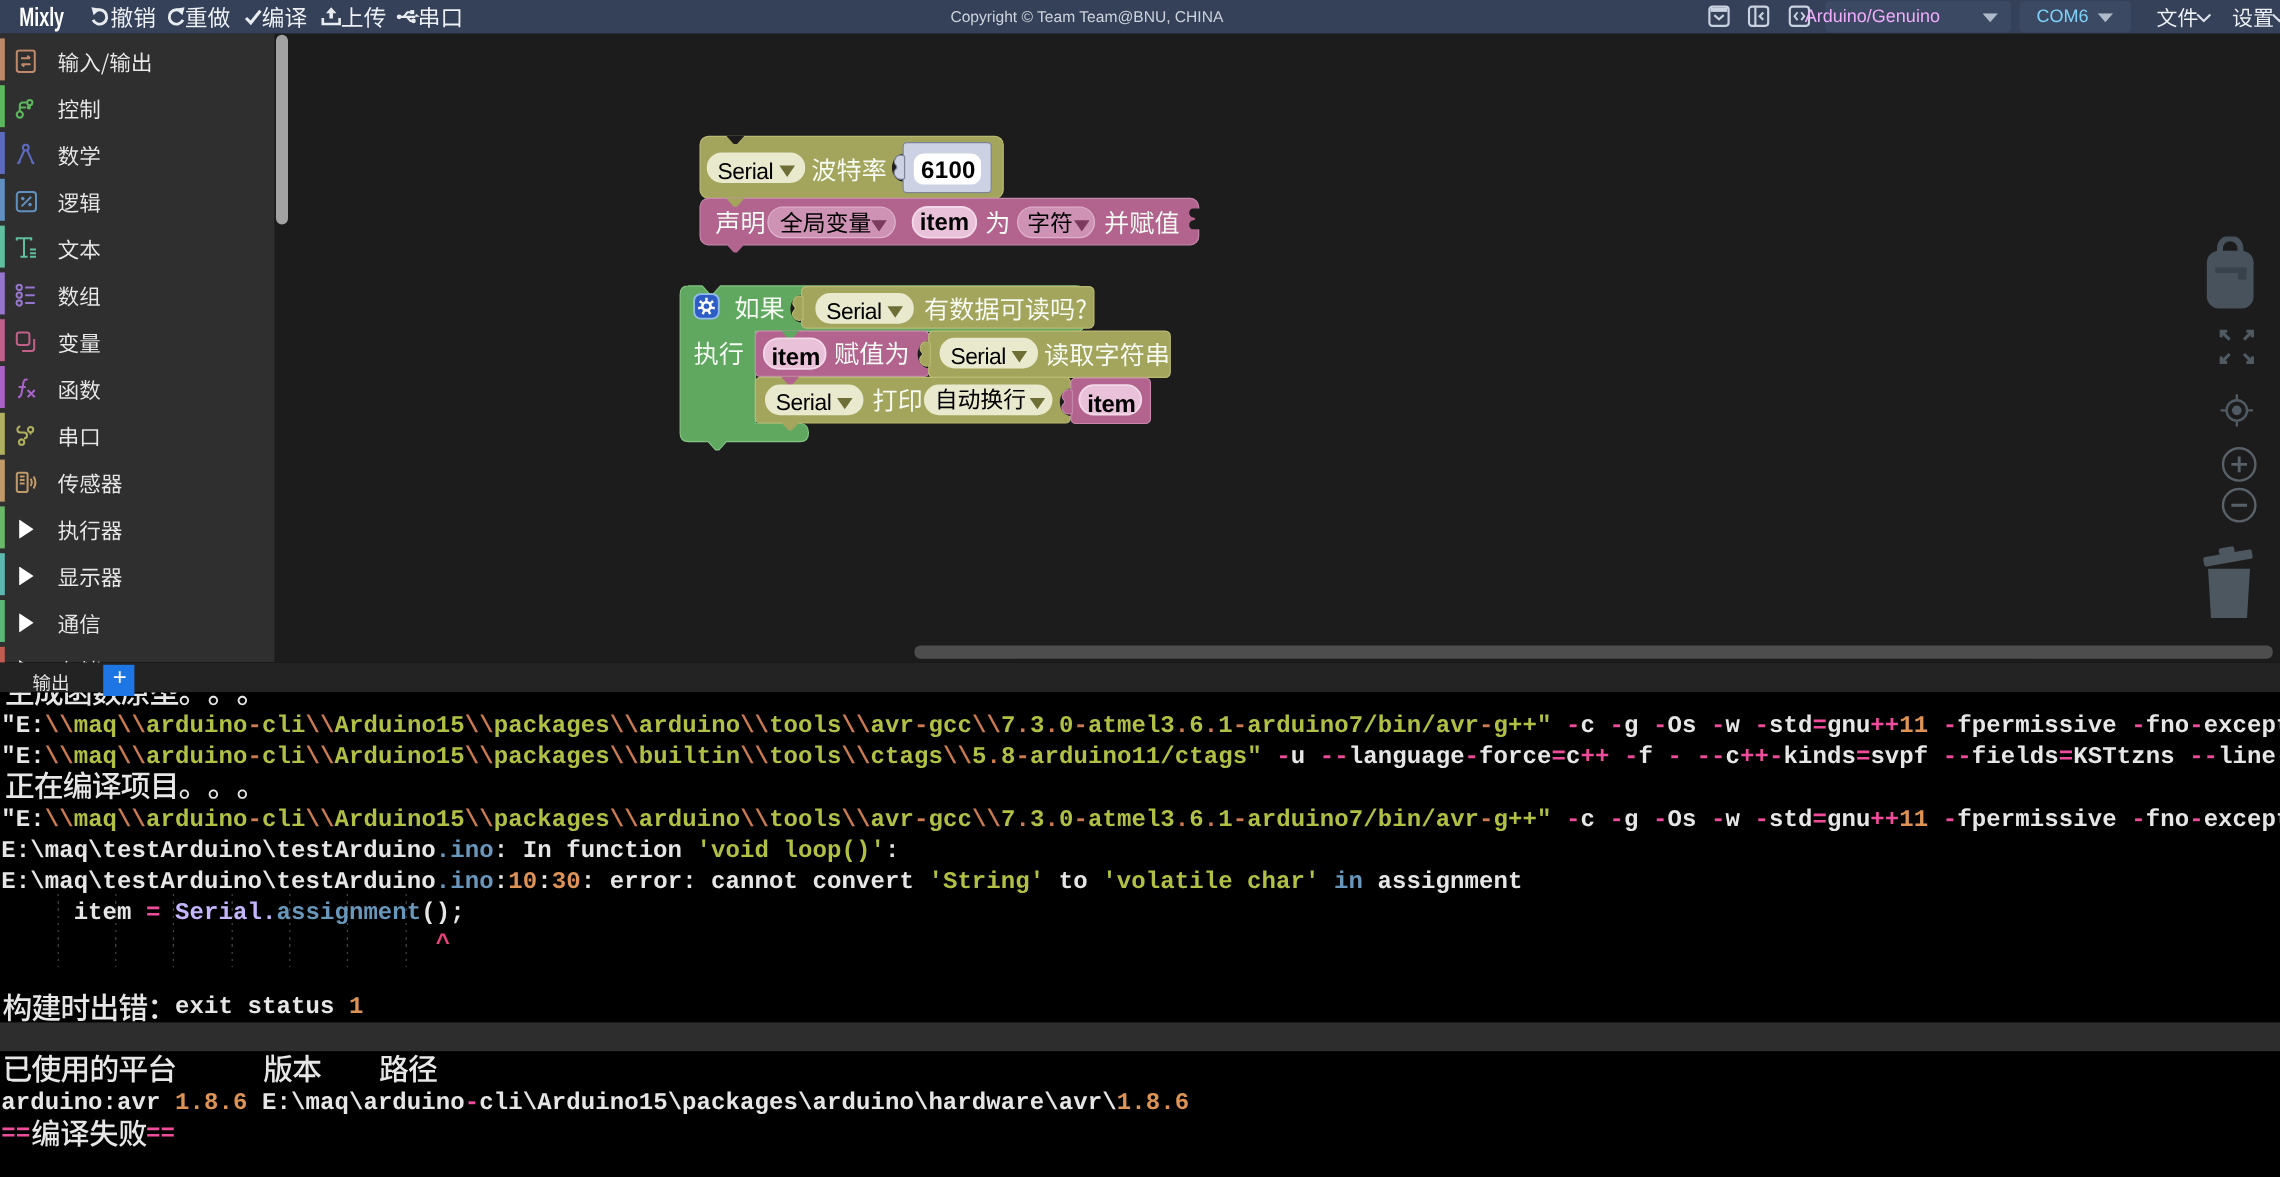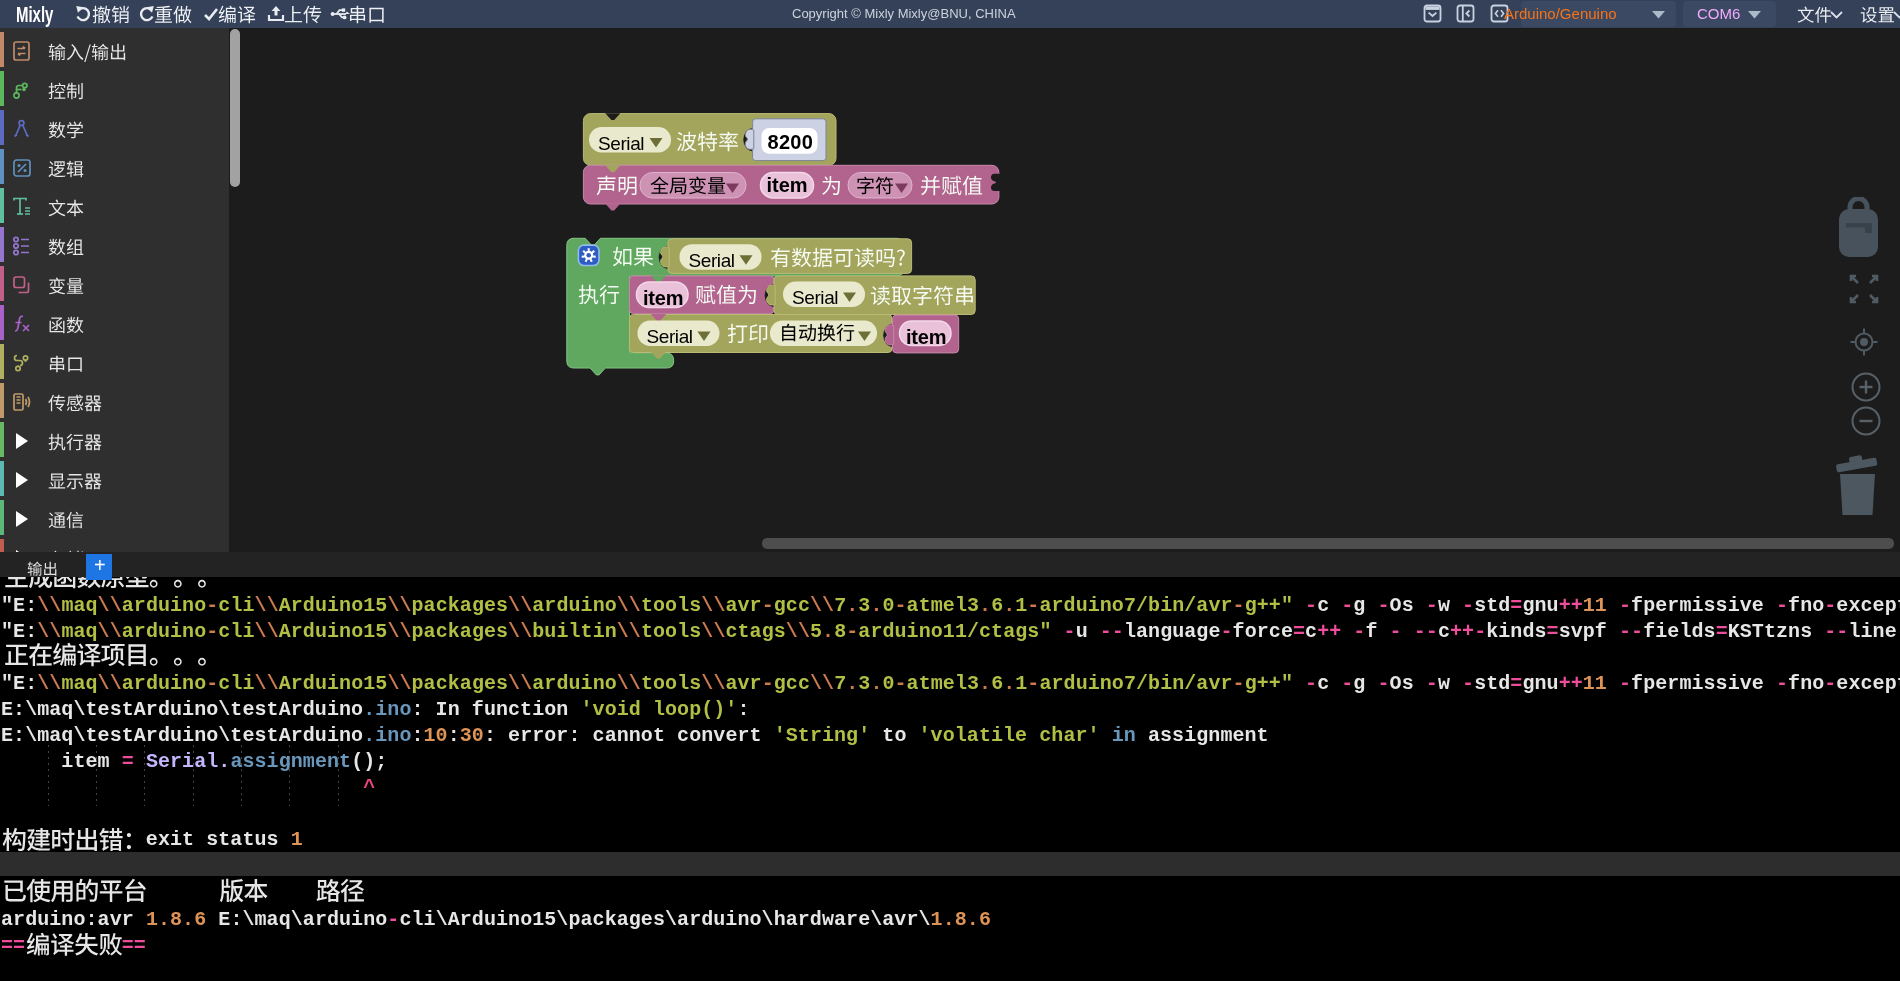--- a/index.html
+++ b/index.html
@@ -155,42 +155,42 @@
       <circle cx="14.6" cy="11.4" r="1.9" stroke="none"></circle>
       <path d="M 15.4 8 L 20 8 L 16.8 5.6 Z" stroke="none"></path>
     </g>
   </svg>
 <svg style="position:absolute;left:348.00px;top:5.28px;overflow:visible" width="59" height="25">
     <g fill="#eef1f5">
       <use href="#gR4e32" transform="translate(0.00,16.72) scale(0.019000,-0.019000)"></use>
       <use href="#gR53e3" transform="translate(19.00,16.72) scale(0.019000,-0.019000)"></use>
     </g>
   </svg>
-<div style="position:absolute;left:792px;top:6px;white-space:pre;font:13px 'Liberation Sans',sans-serif;color:#cdd3dc">Copyright © Mixly Mixly@BNU, CHINA</div>
+<div style="position:absolute;left:792px;top:6px;white-space:pre;font:13px 'Liberation Sans',sans-serif;color:#cdd3dc">Copyright © Team Team@BNU, CHINA</div>
 <svg style="position:absolute;left:1423px;top:4px;" width="19" height="19">
     <rect x="1.5" y="1.5" width="16" height="16" rx="2.5" fill="none" stroke="#c9d2e0" stroke-width="1.8"></rect>
     <rect x="2.5" y="2.5" width="14" height="3.4" fill="#c9d2e0"></rect>
     <path d="M 5.6 8.6 L 9.5 12 L 13.4 8.6" fill="none" stroke="#c9d2e0" stroke-width="1.8"></path>
   </svg>
 <svg style="position:absolute;left:1456px;top:4px;" width="19" height="19">
     <rect x="1.5" y="1.5" width="16" height="16" rx="2.5" fill="none" stroke="#c9d2e0" stroke-width="1.8"></rect>
     <line x1="6.8" y1="2" x2="6.8" y2="17" stroke="#c9d2e0" stroke-width="1.8"></line>
     <path d="M 13.4 6.5 L 10.4 9.5 L 13.4 12.5" fill="none" stroke="#c9d2e0" stroke-width="1.8"></path>
   </svg>
 <svg style="position:absolute;left:1490px;top:4px;" width="19" height="19">
     <rect x="1.5" y="1.5" width="16" height="16" rx="2.5" fill="none" stroke="#c9d2e0" stroke-width="1.8"></rect>
     <path d="M 8 6.2 L 5.4 9.5 L 8 12.8 M 11 6.2 L 13.6 9.5 L 11 12.8" fill="none" stroke="#c9d2e0" stroke-width="1.6"></path>
   </svg>
 <div style="position:absolute;left:1521px;top:1px;width:155px;height:26px;background:#3c4963;border-radius:4px"></div>
-<div style="position:absolute;left:1504px;top:5px;white-space:pre;font:15px 'Liberation Sans',sans-serif;color:#f97316">Arduino/Genuino</div>
+<div style="position:absolute;left:1504px;top:5px;white-space:pre;font:15px 'Liberation Sans',sans-serif;color:#f0abfc">Arduino/Genuino</div>
 <svg style="position:absolute;left:1652px;top:11px;" width="13" height="8">
     <path d="M 0 0 L 13 0 L 6.5 7.5 Z" fill="#aeb9c9"></path>
   </svg>
 <div style="position:absolute;left:1683px;top:1px;width:93px;height:26px;background:#3c4963;border-radius:4px"></div>
-<div style="position:absolute;left:1697px;top:5px;white-space:pre;font:15px 'Liberation Sans',sans-serif;color:#f0abfc">COM6</div>
+<div style="position:absolute;left:1697px;top:5px;white-space:pre;font:15px 'Liberation Sans',sans-serif;color:#7dd3fc">COM6</div>
 <svg style="position:absolute;left:1748px;top:11px;" width="13" height="8">
     <path d="M 0 0 L 13 0 L 6.5 7.5 Z" fill="#aeb9c9"></path>
   </svg>
 <svg style="position:absolute;left:1797.00px;top:6.10px;overflow:visible" width="54" height="23">
     <g fill="#eef1f5">
       <use href="#gR6587" transform="translate(0.00,15.40) scale(0.017500,-0.017500)"></use>
       <use href="#gR4ef6" transform="translate(17.50,15.40) scale(0.017500,-0.017500)"></use>
     </g>
   </svg>
 <svg style="position:absolute;left:1830px;top:11px;" width="13" height="8">
@@ -430,21 +430,21 @@
     <polygon points="858,331.6 871,331.6 864.5,341.1" fill="#6e6f37"></polygon>
     <path d="M 892.7 323.8 a 9.5 11.5 0 0 0 0 23 z" fill="#1c1c1c"></path>
     <rect x="892.5" y="315.1" width="66.2" height="37.8" rx="4" stroke="#c687aa" stroke-width="1" fill="#b2638e"></rect>
     <path d="M 893.7 325.8 c -2.5 -1.5 -6 -1.5 -7.5 1.5 c -1.5 3 -1.5 4 0 5.5 c 1.5 1.5 1.5 2.5 0 4 c -1.5 1.5 -1.5 4 0 6 c 1.5 2.5 5 2.5 7.5 1.5 z" fill="#b2638e" stroke="#c687aa" stroke-width="1"></path>
     <rect x="899.5" y="320.9" width="51.5" height="24.5" rx="12" stroke="#f2d8e8" stroke-width="1.5" fill="#e9c2d9"></rect>
     <rect x="578.4" y="245.1" width="20.6" height="20.4" rx="5.5" fill="#2e5cc5" stroke="#93bbe9" stroke-width="1.6"></rect>
     <polygon points="587.6,248.2 589.8,248.2 589.6,250.8 591.7,251.8 593.5,250.0 595.0,251.8 592.8,253.2 593.3,255.4 595.9,255.8 595.4,258.0 592.9,257.2 591.5,259.0 592.8,261.2 590.8,262.2 589.9,259.8 587.5,259.8 586.6,262.2 584.6,261.2 585.9,259.0 584.5,257.2 582.0,258.0 581.5,255.8 584.1,255.4 584.6,253.2 582.4,251.8 583.9,250.0 585.7,251.8 587.8,250.8" fill="#ffffff"></polygon>
     <circle cx="588.7" cy="255.3" r="2.3" fill="#2e5cc5"></circle>
   </svg>
 <div style="position:absolute;left:598px;top:132.5px;white-space:pre;font-size:19px;letter-spacing:-.4px;font-family:'Liberation Sans',sans-serif;color:#000">Serial</div>
-<div style="position:absolute;left:767.5px;top:130.9px;white-space:pre;font-size:20px;font-weight:600;letter-spacing:.3px;font-family:'Liberation Sans',sans-serif;color:#000">8200</div>
+<div style="position:absolute;left:767.5px;top:130.9px;white-space:pre;font-size:20px;font-weight:600;letter-spacing:.3px;font-family:'Liberation Sans',sans-serif;color:#000">6100</div>
 <div style="position:absolute;left:688.5px;top:249.5px;white-space:pre;font-size:19px;letter-spacing:-.4px;font-family:'Liberation Sans',sans-serif;color:#000">Serial</div>
 <div style="position:absolute;left:792px;top:287px;white-space:pre;font-size:19px;letter-spacing:-.4px;font-family:'Liberation Sans',sans-serif;color:#000">Serial</div>
 <div style="position:absolute;left:646.5px;top:326px;white-space:pre;font-size:19px;letter-spacing:-.4px;font-family:'Liberation Sans',sans-serif;color:#000">Serial</div>
 <div style="position:absolute;left:643px;top:286.5px;white-space:pre;font-size:20px;font-weight:700;letter-spacing:-.2px;font-family:'Liberation Sans',sans-serif;color:#000">item</div>
 <div style="position:absolute;left:906px;top:325.5px;white-space:pre;font-size:20px;font-weight:700;letter-spacing:-.2px;font-family:'Liberation Sans',sans-serif;color:#000">item</div>
 <svg style="position:absolute;left:676.00px;top:130.52px;overflow:visible" width="86" height="28">
     <g fill="#f6fcf4">
       <use href="#gR6ce2" transform="translate(0.00,18.48) scale(0.021000,-0.021000)"></use>
       <use href="#gR7279" transform="translate(21.00,18.48) scale(0.021000,-0.021000)"></use>
       <use href="#gR7387" transform="translate(42.00,18.48) scale(0.021000,-0.021000)"></use>

